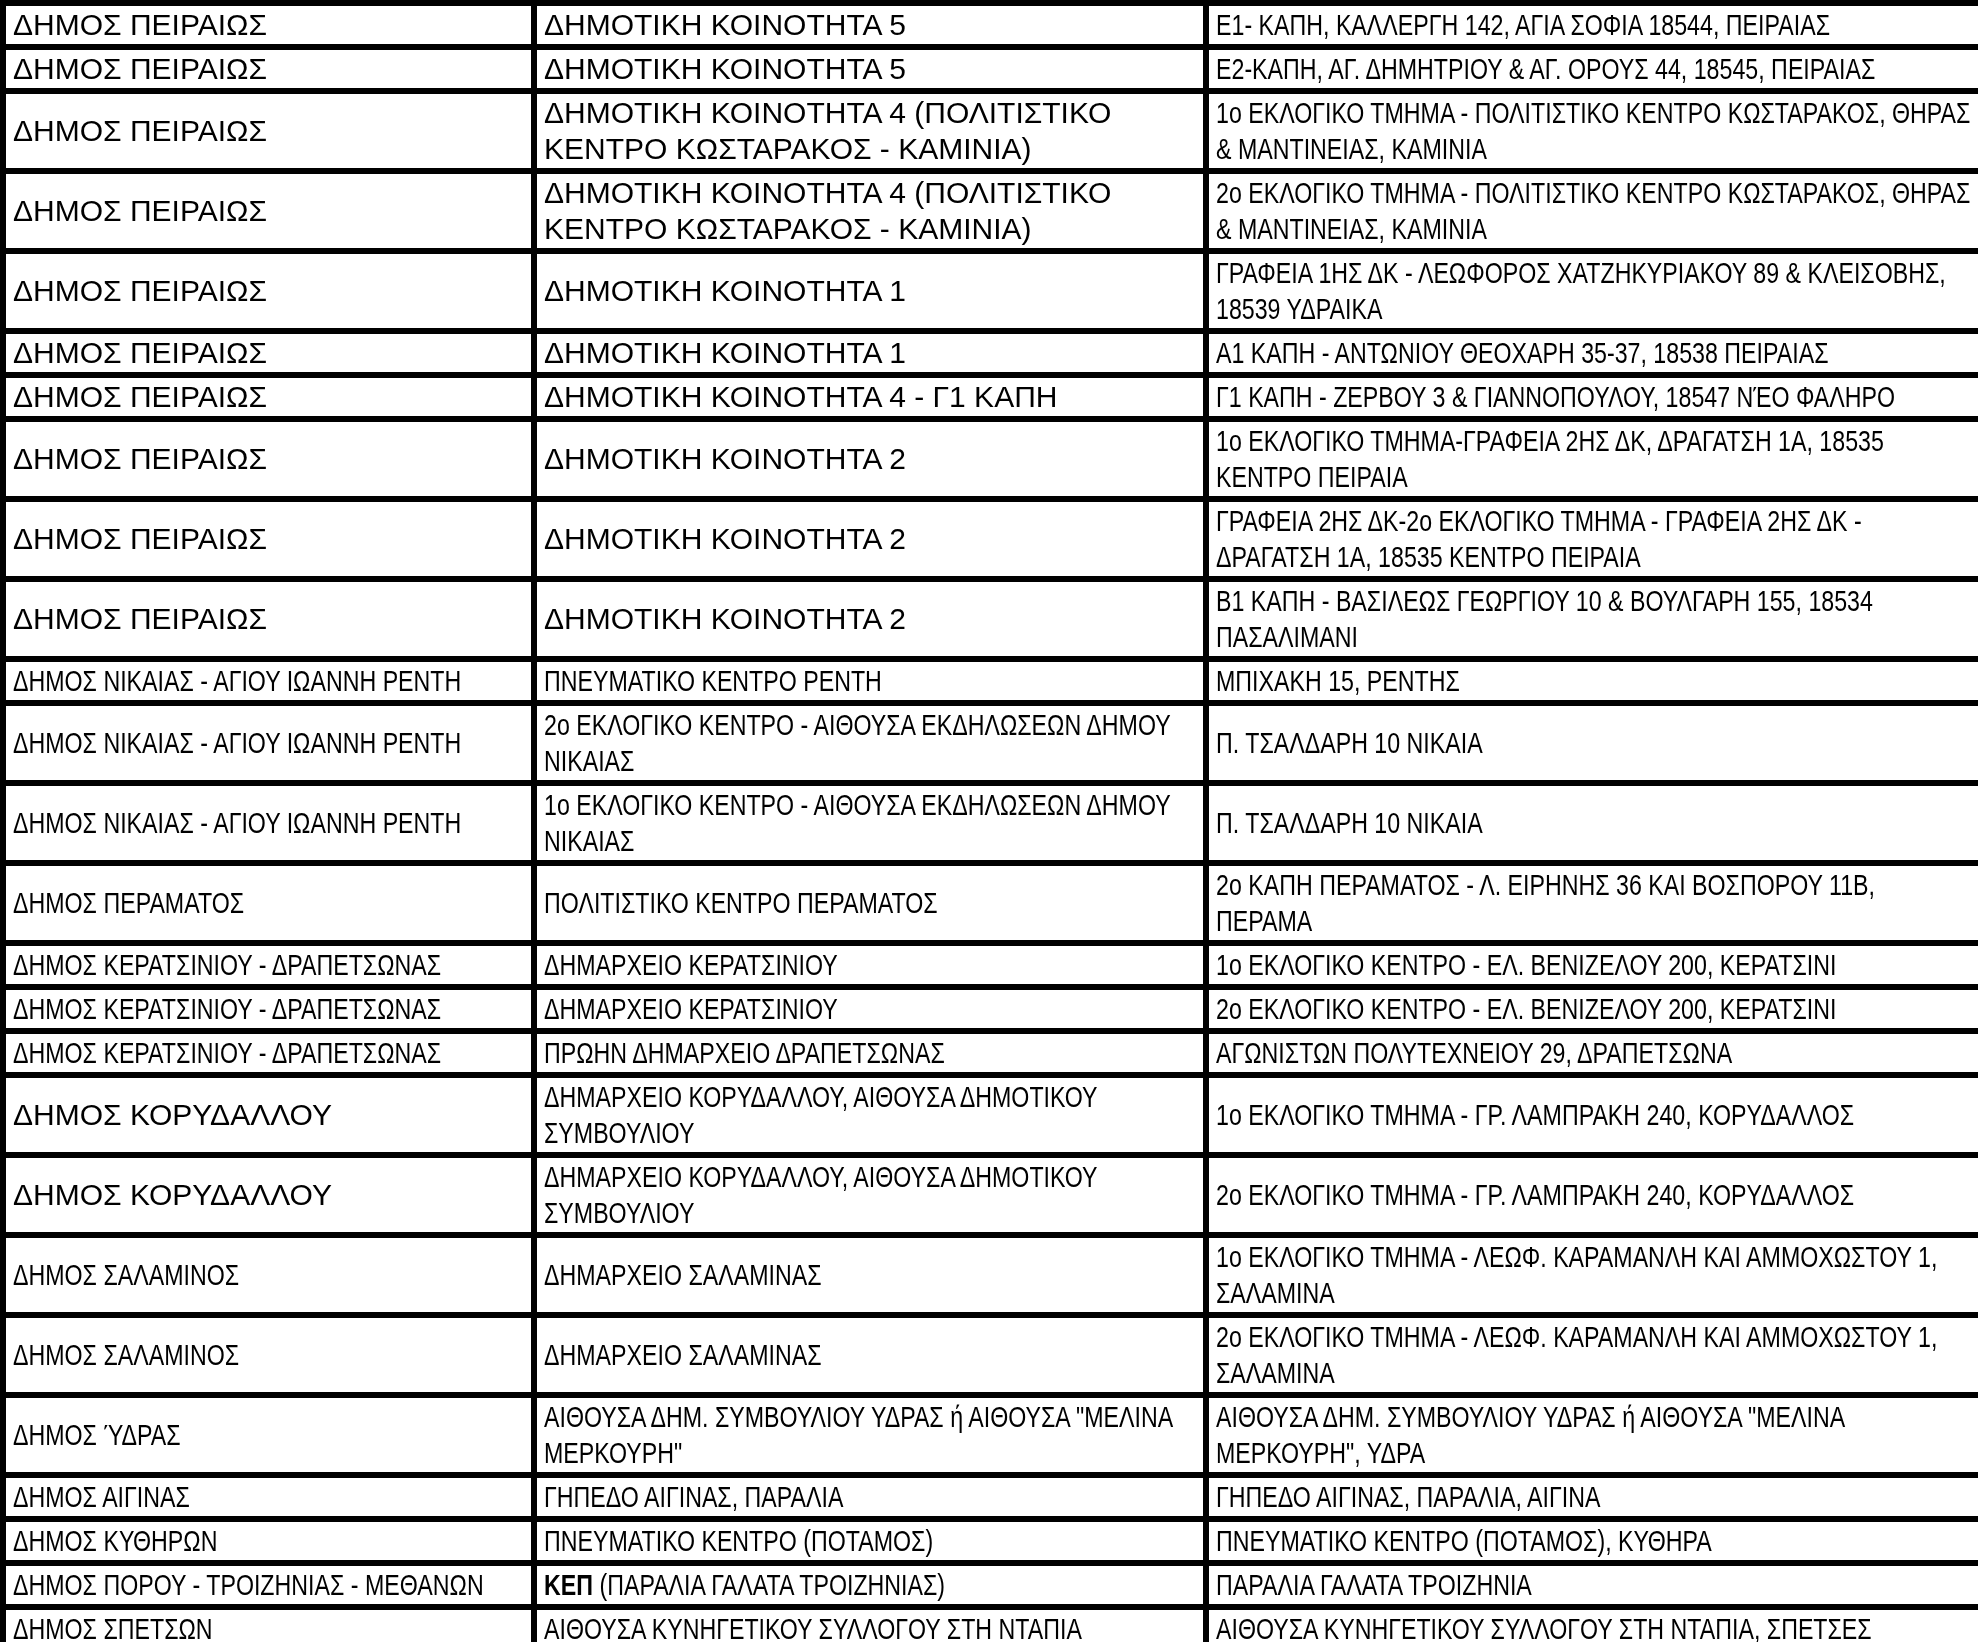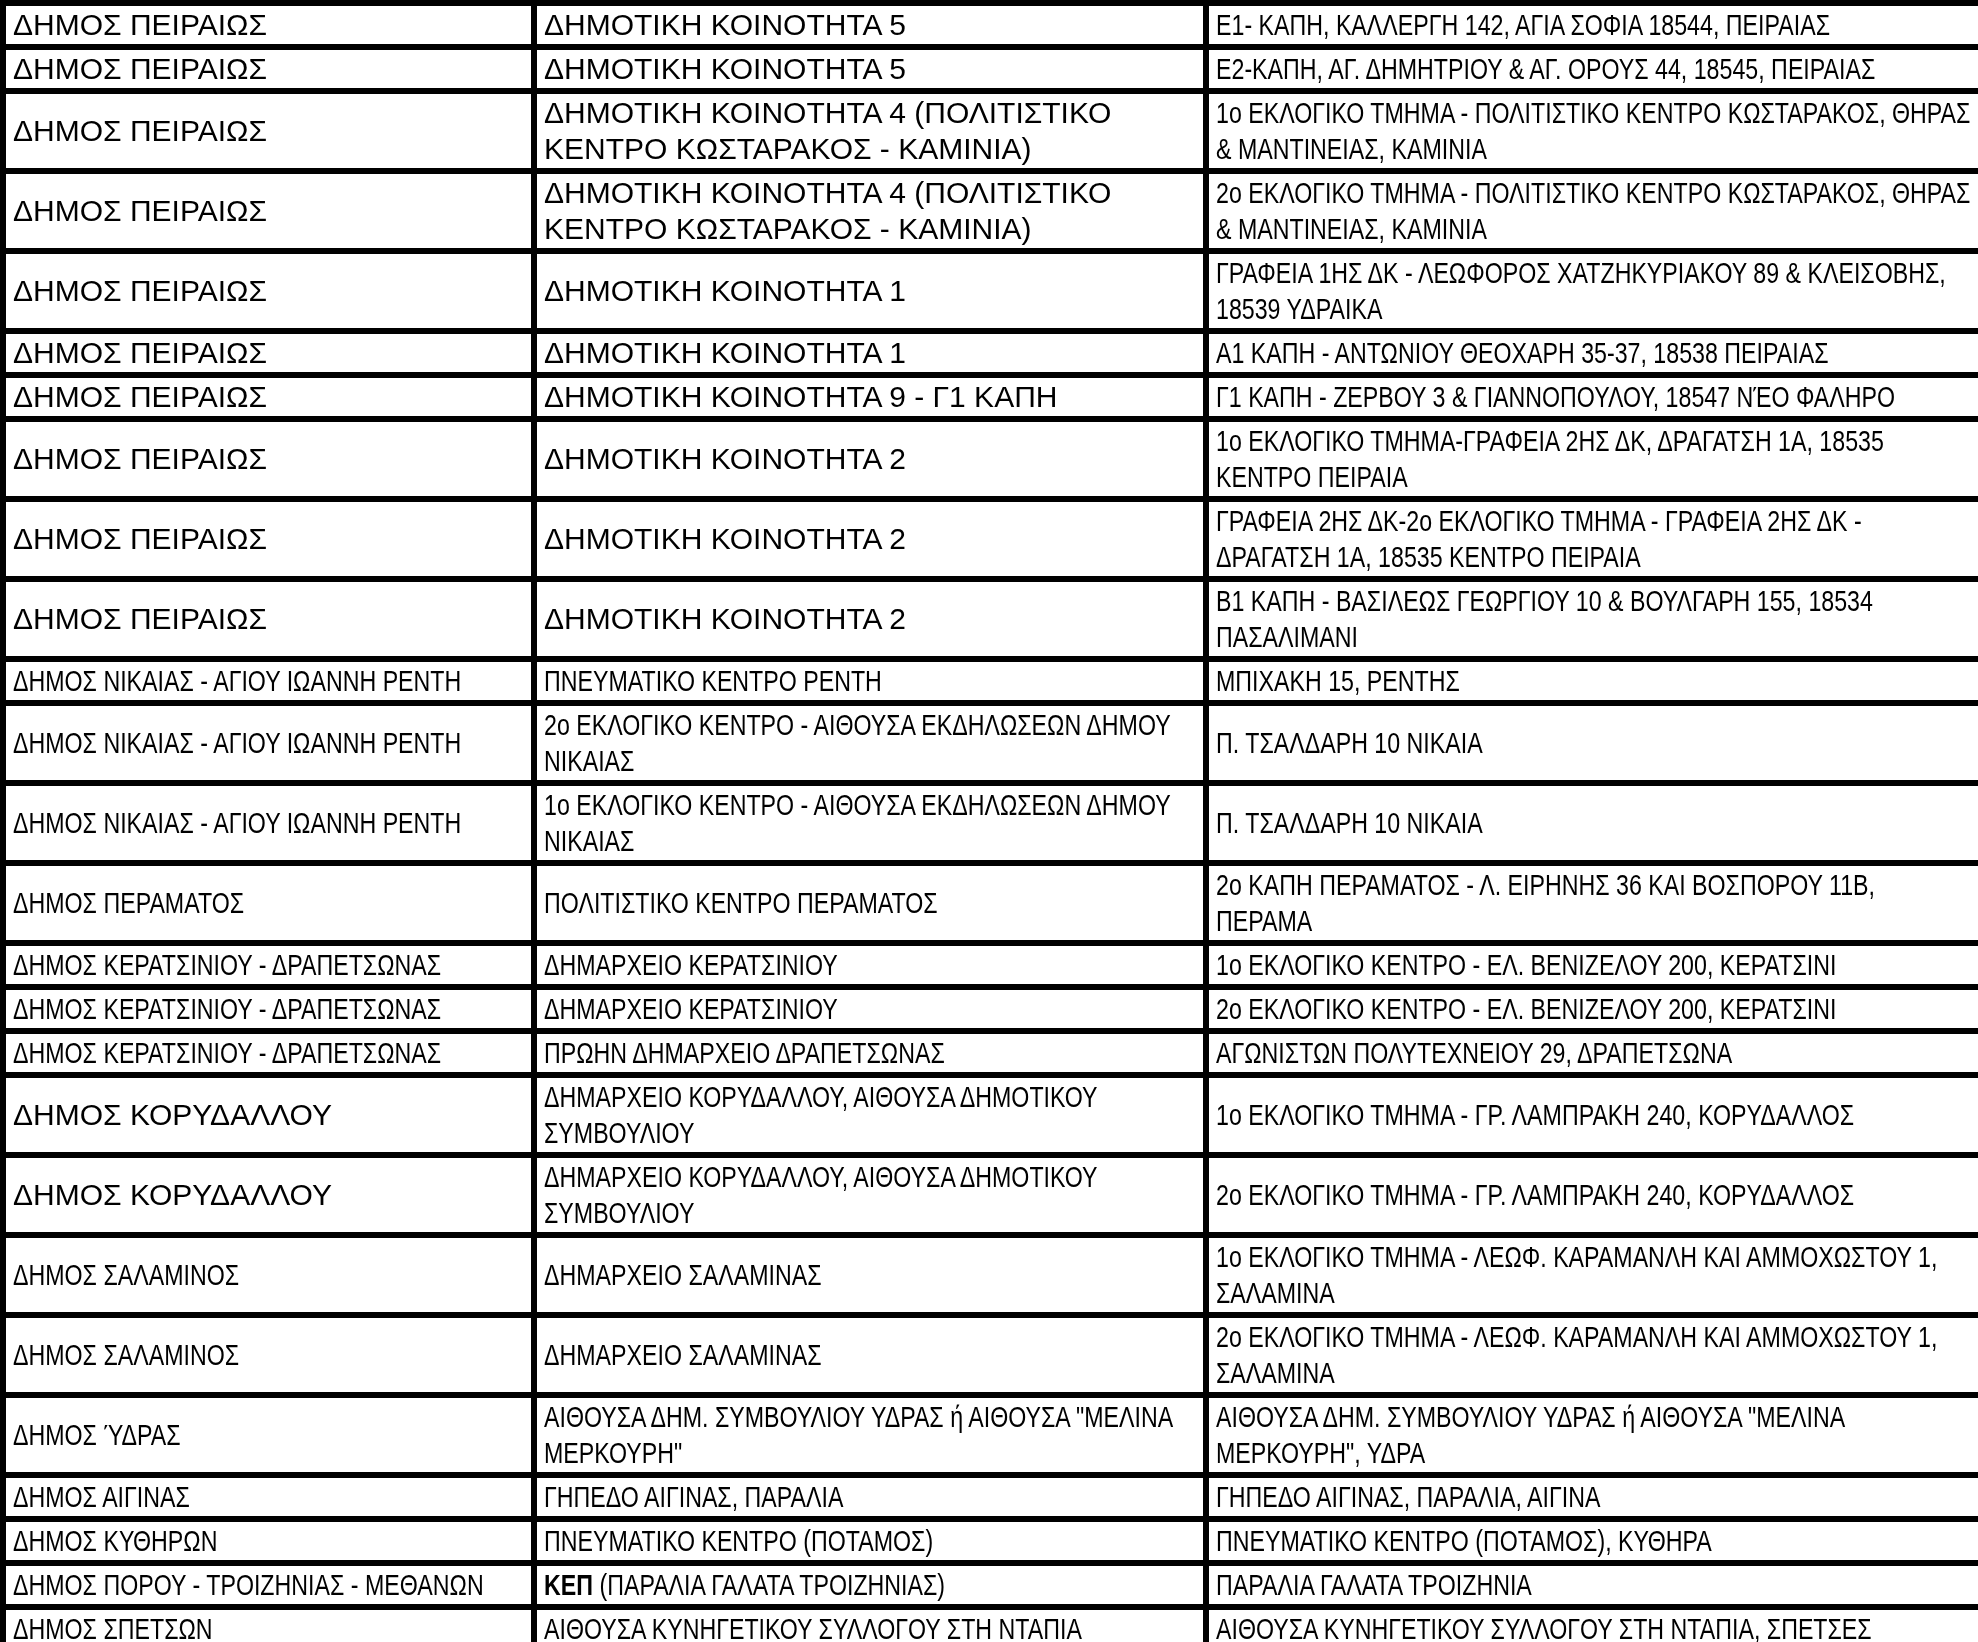--- a/index.html
+++ b/index.html
@@ -72,21 +72,21 @@
     <td><span class="cell-text"><span class="t">ΔΗΜΟΤΙΚΗ ΚΟΙΝΟΤΗΤΑ 1</span></span></td>
     <td><span class="cell-text nw"><span class="t">ΓΡΑΦΕΙΑ 1ΗΣ ΔΚ - ΛΕΩΦΟΡΟΣ ΧΑΤΖΗΚΥΡΙΑΚΟΥ 89 &amp; ΚΛΕΙΣΟΒΗΣ, 18539 ΥΔΡΑΙΚΑ</span></span></td>
   </tr>
       <tr>
     <td><span class="cell-text"><span class="t">ΔΗΜΟΣ ΠΕΙΡΑΙΩΣ</span></span></td>
     <td><span class="cell-text"><span class="t">ΔΗΜΟΤΙΚΗ ΚΟΙΝΟΤΗΤΑ 1</span></span></td>
     <td><span class="cell-text nw"><span class="t">Α1 ΚΑΠΗ - ΑΝΤΩΝΙΟΥ ΘΕΟΧΑΡΗ 35-37, 18538 ΠΕΙΡΑΙΑΣ</span></span></td>
   </tr>
       <tr>
     <td><span class="cell-text"><span class="t">ΔΗΜΟΣ ΠΕΙΡΑΙΩΣ</span></span></td>
-    <td><span class="cell-text"><span class="t">ΔΗΜΟΤΙΚΗ ΚΟΙΝΟΤΗΤΑ 9 - Γ1 ΚΑΠΗ</span></span></td>
+    <td><span class="cell-text"><span class="t">ΔΗΜΟΤΙΚΗ ΚΟΙΝΟΤΗΤΑ 4 - Γ1 ΚΑΠΗ</span></span></td>
     <td><span class="cell-text nw"><span class="t">Γ1 ΚΑΠΗ - ΖΕΡΒΟΥ 3 &amp; ΓΙΑΝΝΟΠΟΥΛΟΥ, 18547 ΝΈΟ ΦΑΛΗΡΟ</span></span></td>
   </tr>
       <tr>
     <td><span class="cell-text"><span class="t">ΔΗΜΟΣ ΠΕΙΡΑΙΩΣ</span></span></td>
     <td><span class="cell-text"><span class="t">ΔΗΜΟΤΙΚΗ ΚΟΙΝΟΤΗΤΑ 2</span></span></td>
     <td><span class="cell-text nw"><span class="t">1ο ΕΚΛΟΓΙΚΟ ΤΜΗΜΑ-ΓΡΑΦΕΙΑ 2ΗΣ ΔΚ, ΔΡΑΓΑΤΣΗ 1Α, 18535 ΚΕΝΤΡΟ ΠΕΙΡΑΙΑ</span></span></td>
   </tr>
       <tr>
     <td><span class="cell-text"><span class="t">ΔΗΜΟΣ ΠΕΙΡΑΙΩΣ</span></span></td>
     <td><span class="cell-text"><span class="t">ΔΗΜΟΤΙΚΗ ΚΟΙΝΟΤΗΤΑ 2</span></span></td>

